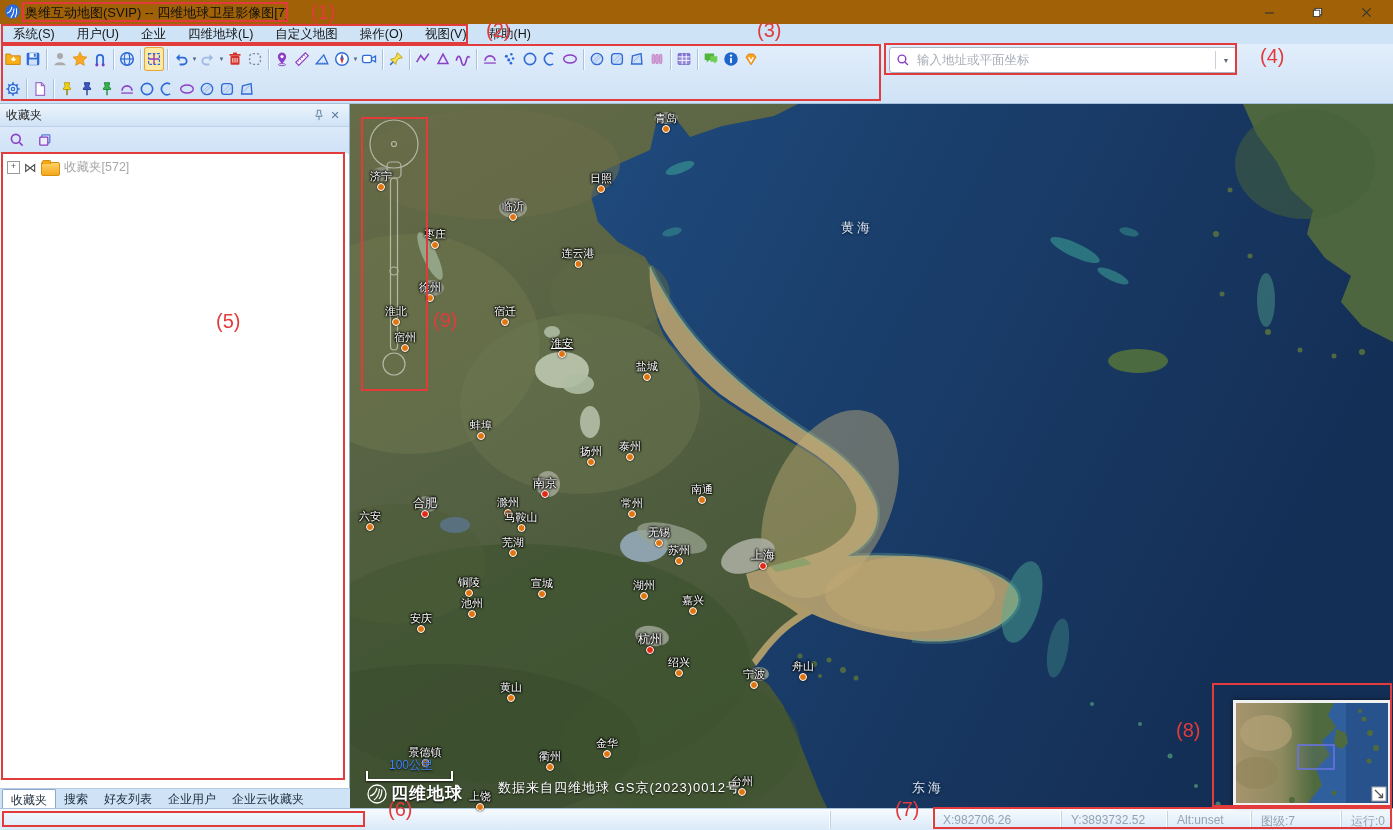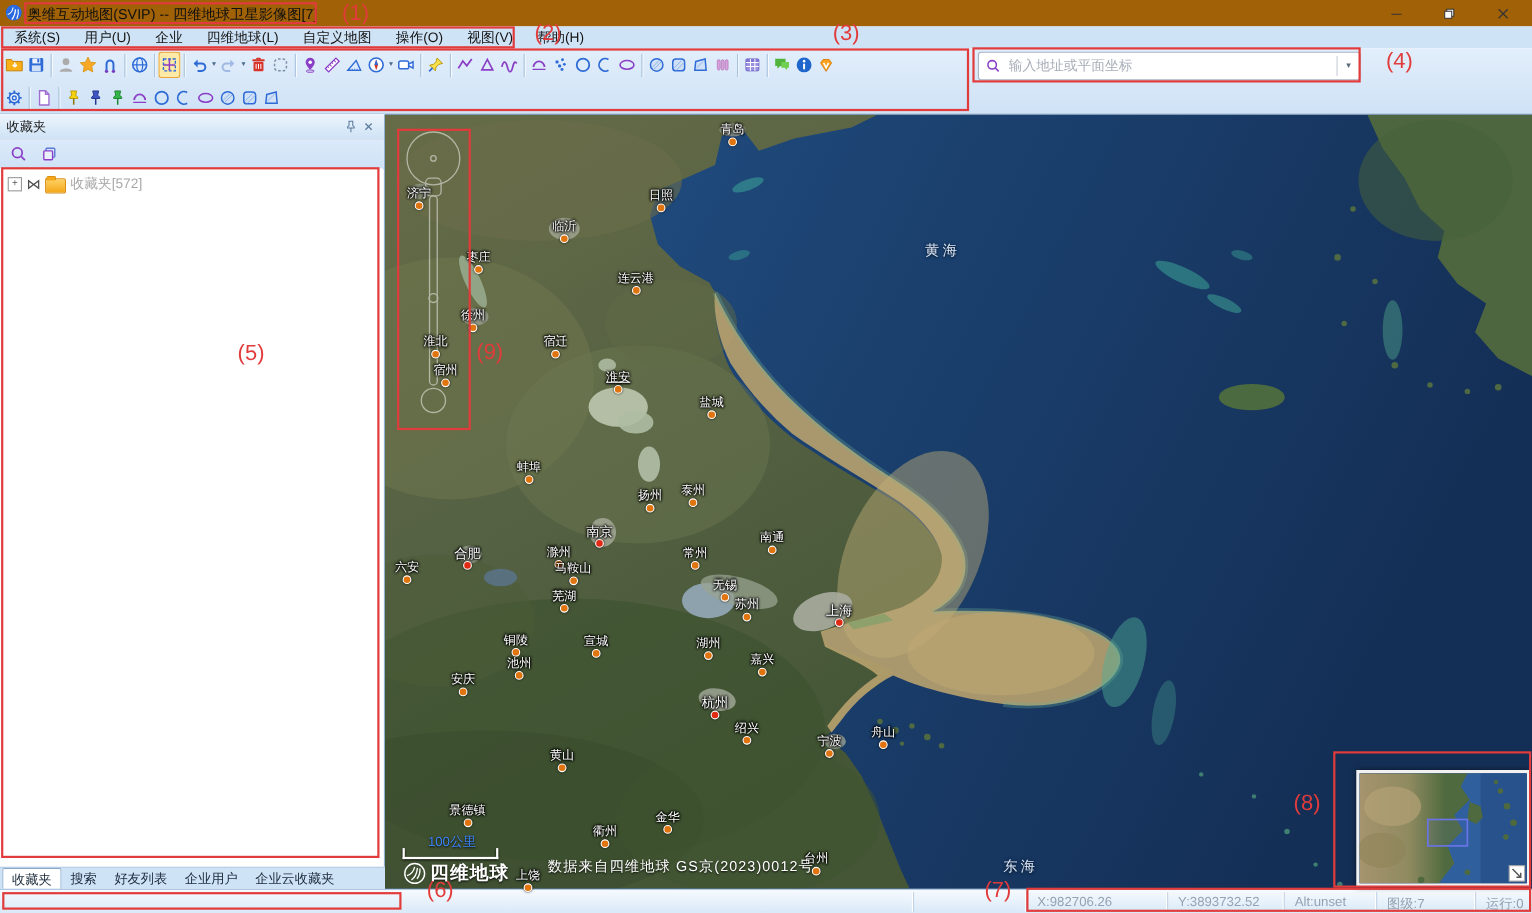--- a/index.html
+++ b/index.html
@@ -635,21 +635,21 @@
     <div class="city" style="left: 659px; top: 526px;"><span>无锡</span><div class="dot"></div></div>
     <div class="city" style="left: 679px; top: 544px;"><span>苏州</span><div class="dot"></div></div>
     <div class="city capital" style="left: 747px; top: 549px; margin-left: 16px;"><span>上海</span><div class="dot"></div></div>
     <div class="city" style="left: 644px; top: 579px;"><span>湖州</span><div class="dot"></div></div>
     <div class="city" style="left: 693px; top: 594px;"><span>嘉兴</span><div class="dot"></div></div>
     <div class="city" style="left: 542px; top: 577px;"><span>宣城</span><div class="dot"></div></div>
     <div class="city" style="left: 469px; top: 576px;"><span>铜陵</span><div class="dot"></div></div>
     <div class="city" style="left: 448px; top: 597px; margin-left: 24px;"><span>池州</span><div class="dot"></div></div>
     <div class="city" style="left: 421px; top: 612px;"><span>安庆</span><div class="dot"></div></div>
     <div class="city" style="left: 511px; top: 681px;"><span>黄山</span><div class="dot"></div></div>
-    <div class="city" style="left: 425px; top: 731px;"><span>景德镇</span><div class="dot"></div></div>
+    <div class="city" style="left: 425px; top: 746px;"><span>景德镇</span><div class="dot"></div></div>
     <div class="city" style="left: 550px; top: 750px;"><span>衢州</span><div class="dot"></div></div>
     <div class="city" style="left: 607px; top: 737px;"><span>金华</span><div class="dot"></div></div>
     <div class="city capital" style="left: 650px; top: 633px;"><span>杭州</span><div class="dot"></div></div>
     <div class="city" style="left: 679px; top: 656px;"><span>绍兴</span><div class="dot"></div></div>
     <div class="city" style="left: 754px; top: 668px;"><span>宁波</span><div class="dot"></div></div>
     <div class="city" style="left: 803px; top: 660px;"><span>舟山</span><div class="dot"></div></div>
     <div class="city" style="left: 742px; top: 775px;"><span>台州</span><div class="dot"></div></div>
     <div class="city" style="left: 480px; top: 790px;"><span>上饶</span><div class="dot"></div></div>
     <div class="sea-label" style="left: 857px; top: 219px;">黄海</div>
     <div class="sea-label" style="left: 928px; top: 779px;">东海</div>

